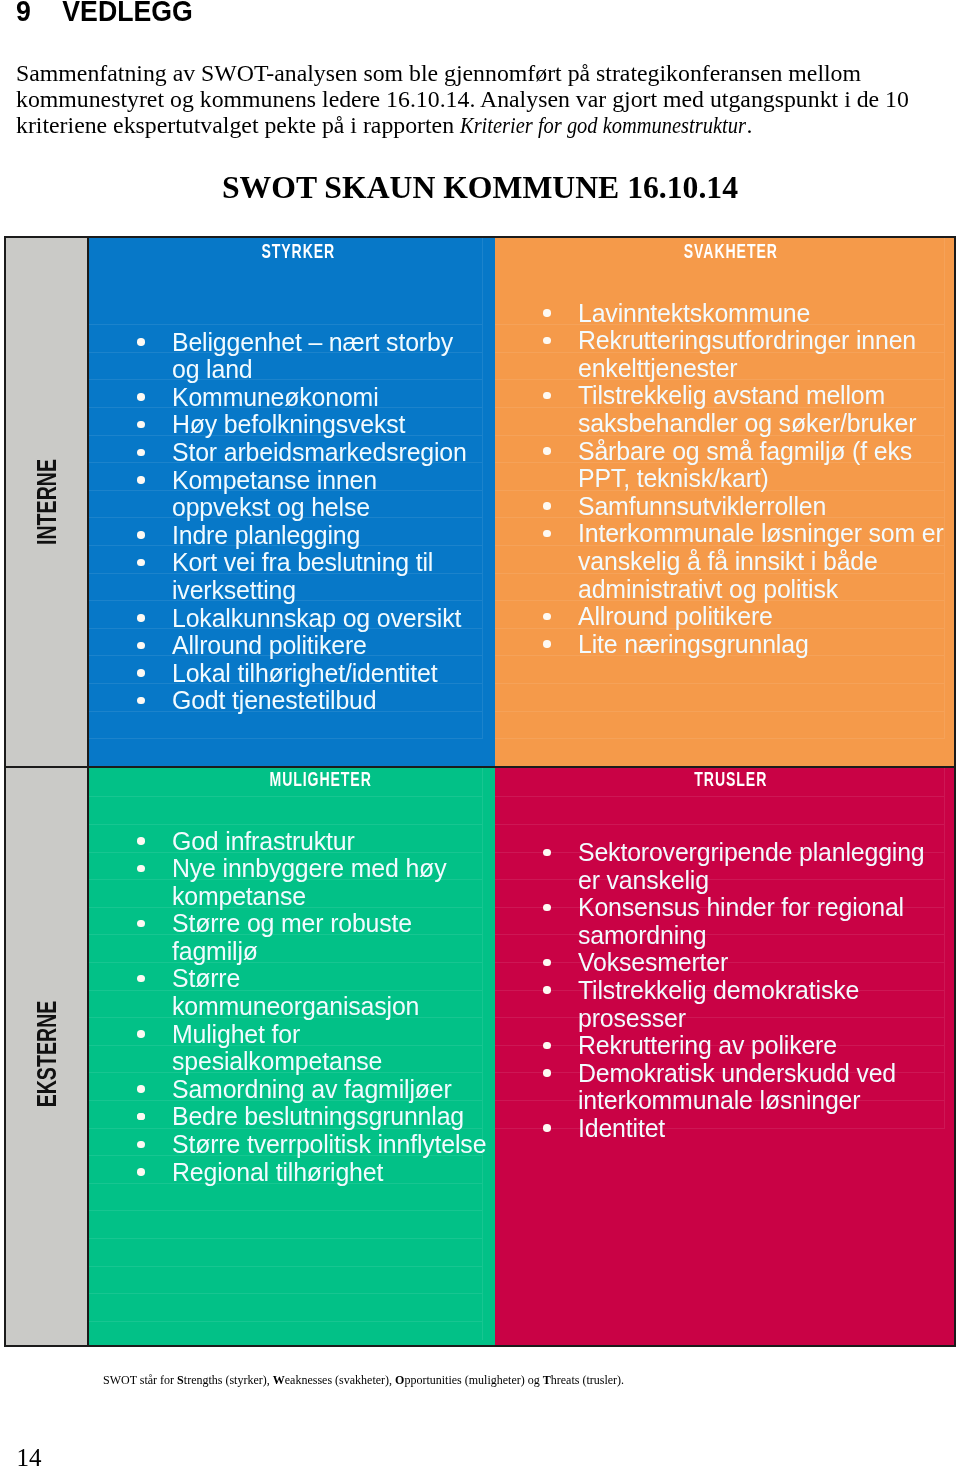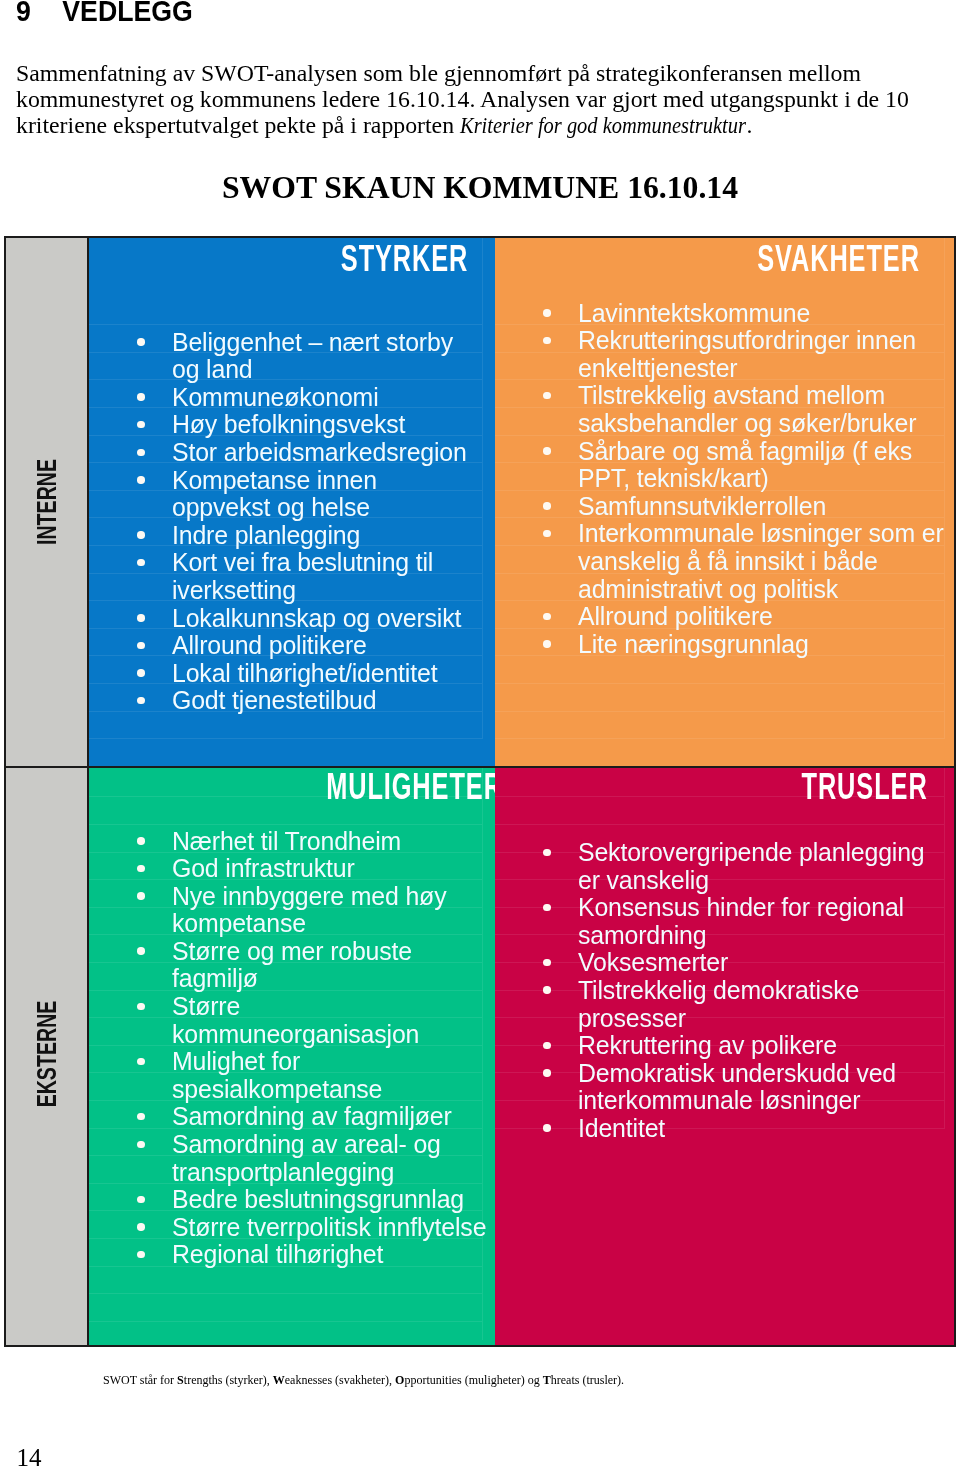--- a/index.html
+++ b/index.html
@@ -28,22 +28,22 @@
   .grid{position:absolute;left:4px;top:236px;width:952px;height:1111px;background:#1b1b1b;}
 
   .sidecell{position:absolute;left:2px;width:81px;background:#cacac7;
             box-sizing:border-box;}
   .sidelabel{position:absolute;left:50%;top:50%;
              transform:translate(-50%,-50%) rotate(-90deg) scaleX(0.721);
              font-family:"Liberation Sans",sans-serif;font-weight:bold;font-size:27.2px;
              letter-spacing:0px;white-space:nowrap;color:#111;line-height:1;}
 
   .quad{position:absolute;box-sizing:border-box;overflow:hidden;}
-  .qhead{position:absolute;top:0;left:0;right:0;text-align:right;
-         font-family:"Liberation Sans",sans-serif;font-weight:bold;font-size:36px;
+  .qhead{position:absolute;top:0;left:0;right:0;text-align:center;
+         font-family:"Liberation Sans",sans-serif;font-weight:bold;font-size:20px;
          letter-spacing:1.3px;color:#ffffff;line-height:1;margin-left:12px;}
   .qhead span{display:inline-block;transform:scaleX(0.704);}
   .qlist{position:absolute;left:0;right:0;margin:0;padding:0;list-style:none;}
   .qlist li{position:relative;padding-left:83px;color:#f2fbff;white-space:nowrap;
             font-family:"Liberation Sans",sans-serif;font-weight:400;
             font-size:24.87px;line-height:27.6px;letter-spacing:-0.15px;}
   .qlist li .bul{position:absolute;left:48px;top:9.5px;width:7.5px;height:7.5px;
                  border-radius:50%;background:#fdf9f3;}
   .rule{position:absolute;left:0;height:1px;background:rgba(255,255,255,0.085);}
   .vrule{position:absolute;top:0;bottom:0;width:1px;background:rgba(255,255,255,0.085);}
@@ -156,28 +156,27 @@
       <div class="rule" style="top: 387.1px; width: 393px;"></div>
       <div class="rule" style="top: 414.7px; width: 393px;"></div>
       <div class="rule" style="top: 442.3px; width: 393px;"></div>
       <div class="rule" style="top: 469.9px; width: 393px;"></div>
       <div class="rule" style="top: 497.5px; width: 393px;"></div>
       <div class="rule" style="top: 525.1px; width: 393px;"></div>
       <div class="rule" style="top: 552.7px; width: 393px;"></div>
       <div class="vrule" style="left: 393px; top: 0px; height: 571.7px; bottom: auto;"></div>
       <div class="qhead" style="top: 1px;"><span>MULIGHETER</span></div>
       <ul class="qlist" style="top: 59.5px; color: rgb(242, 251, 255);">
-        <li><span class="bul"></span><span class="itxt"><span>Nærhet til Trondheim</span></span></li>
         <li><span class="bul"></span><span class="itxt"><span>God infrastruktur</span></span></li>
         <li><span class="bul"></span><span class="itxt"><span>Nye innbyggere med høy</span><br><span>kompetanse</span></span></li>
         <li><span class="bul"></span><span class="itxt"><span>Større og mer robuste</span><br><span>fagmiljø</span></span></li>
         <li><span class="bul"></span><span class="itxt"><span>Større</span><br><span>kommuneorganisasjon</span></span></li>
         <li><span class="bul"></span><span class="itxt"><span>Mulighet for</span><br><span>spesialkompetanse</span></span></li>
         <li><span class="bul"></span><span class="itxt"><span>Samordning av fagmiljøer</span></span></li>
-        <li><span class="bul"></span><span class="itxt"><span>Samordning av areal- og</span><br><span>transportplanlegging</span></span></li>
+        <li><span class="bul"></span></li>
         <li><span class="bul"></span><span class="itxt"><span>Bedre beslutningsgrunnlag</span></span></li>
         <li><span class="bul"></span><span class="itxt"><span>Større tverrpolitisk innflytelse</span></span></li>
         <li><span class="bul"></span><span class="itxt"><span>Regional tilhørighet</span></span></li>
       </ul>
     </div>
     <div class="quad" style="left: 491px; top: 532px; width: 459px; height: 577px; background: rgb(201, 2, 69);">
       <div class="rule" style="top: 28.3px; width: 449px;"></div>
       <div class="rule" style="top: 55.9px; width: 449px;"></div>
       <div class="rule" style="top: 83.5px; width: 449px;"></div>
       <div class="rule" style="top: 111.1px; width: 449px;"></div>

